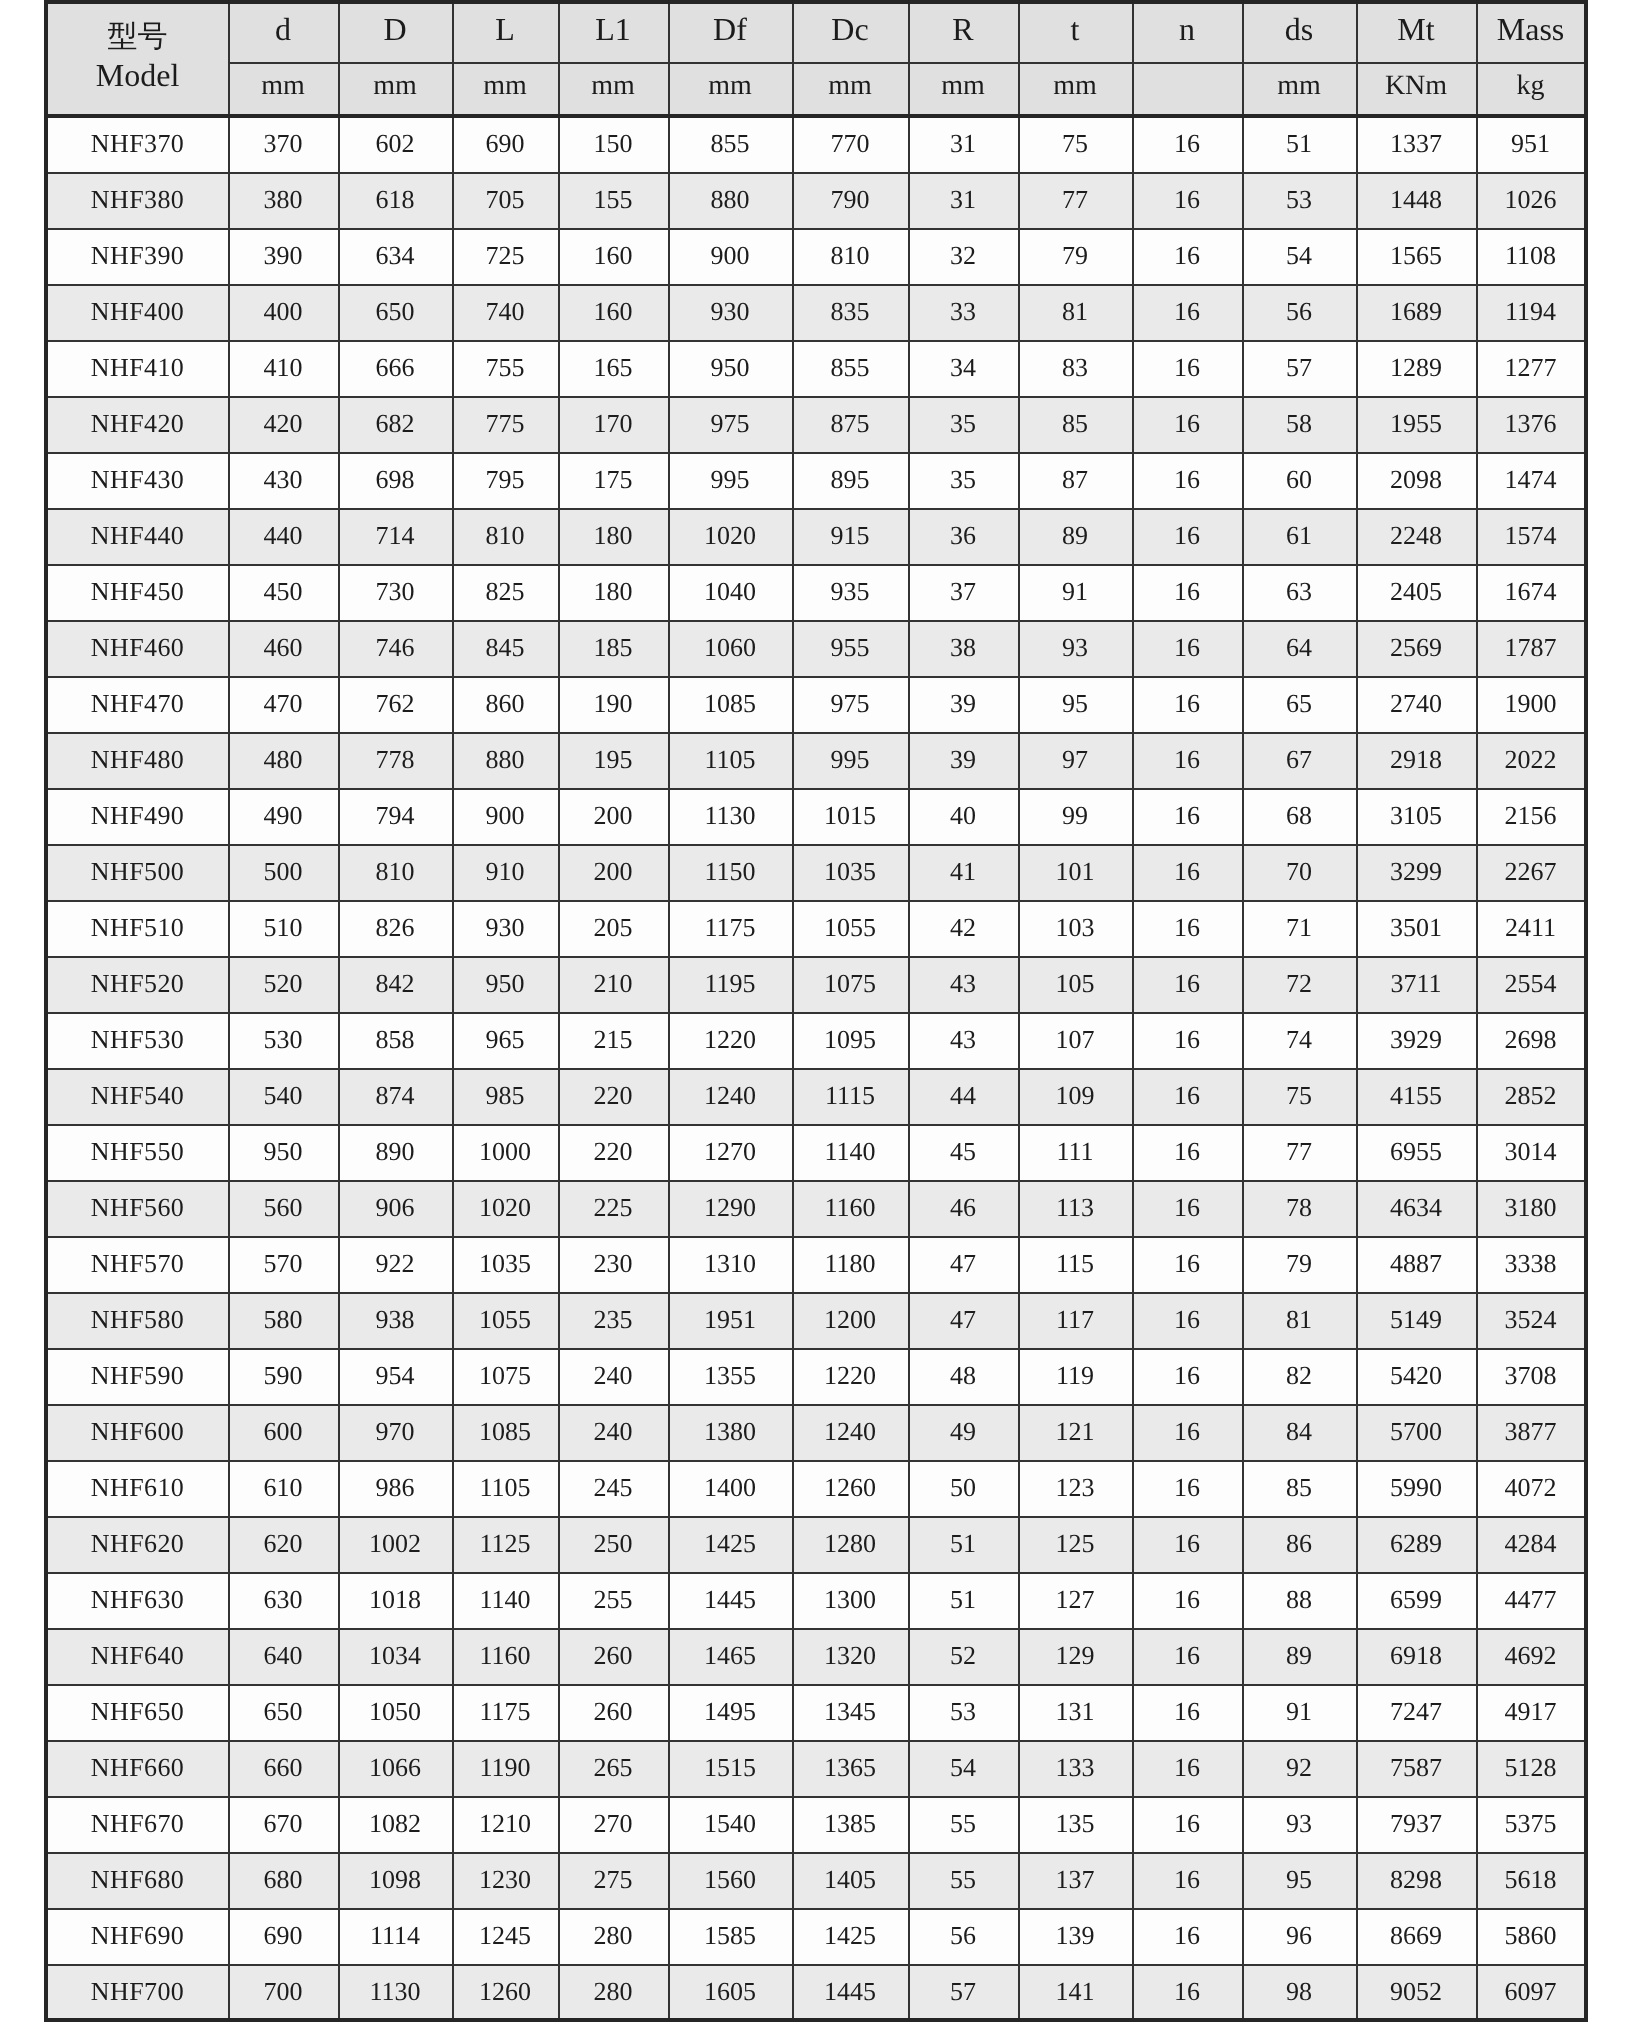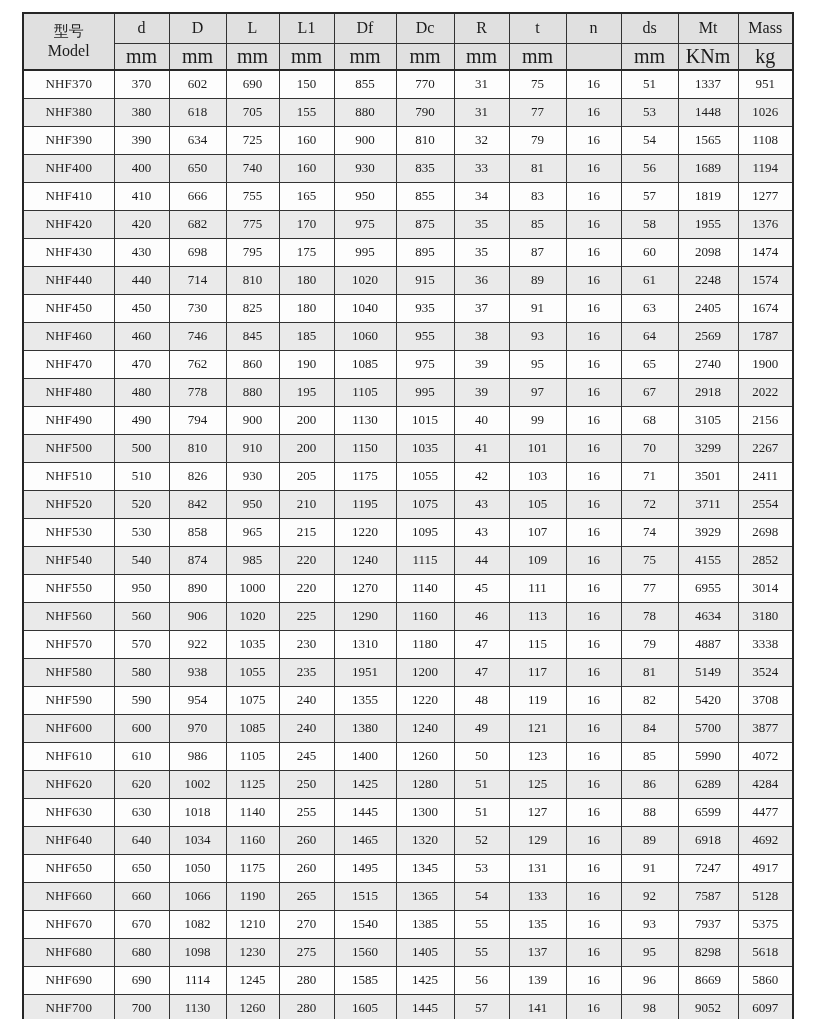--- a/index.html
+++ b/index.html
@@ -9,21 +9,21 @@
     --border: #333333;
     --outer-border: #262626;
     --text: #1c1c1c;
   }
   * { box-sizing: border-box; }
   html, body { margin: 0; padding: 0; background: #ffffff; }
   .page {
     width: 696px;
     height: 1019px;
     background: #ffffff;
-    padding: 12px 0 0 22px;
+    padding: 0 0 0 22px;
     font-family: "Liberation Serif", "DejaVu Serif", serif;
     color: var(--text);
   }
   table.spec-table {
     border-collapse: collapse;
     table-layout: fixed;
     width: 770px;
     border: 2px solid var(--outer-border);
   }
   .spec-table th, .spec-table td {
@@ -32,21 +32,21 @@
     vertical-align: middle;
     padding: 0 2px;
     overflow: hidden;
     white-space: nowrap;
   }
   .spec-table thead th { background: var(--header-bg); font-weight: normal; }
   .spec-table thead { border-bottom: 2px solid var(--outer-border); }
   .model-th { font-size: 16px; line-height: 1.25; }
   .model-th .zh { font-size: 15px; }
   .col-th { height: 30px; font-size: 16px; }
-  .unit-th { height: 27px; font-size: 20px; }
+  .unit-th { height: 27px; font-size: 14px; }
   .spec-table tbody td {
     height: 28px;
     font-size: 13px;
     background: var(--row-bg);
   }
   .spec-table tbody td.model-cell { font-size: 13px; letter-spacing: 0.2px; }
   .spec-table tbody tr.stripe td { background: var(--stripe-bg); }
 </style>
 </head>
 <body>
@@ -168,21 +168,21 @@
           <td>410</td>
           <td>666</td>
           <td>755</td>
           <td>165</td>
           <td>950</td>
           <td>855</td>
           <td>34</td>
           <td>83</td>
           <td>16</td>
           <td>57</td>
-          <td>1819</td>
+          <td>1289</td>
           <td>1277</td>
         </tr>
         <tr class="stripe">
           <td class="model-cell">NHF420</td>
           <td>420</td>
           <td>682</td>
           <td>775</td>
           <td>170</td>
           <td>975</td>
           <td>875</td>

